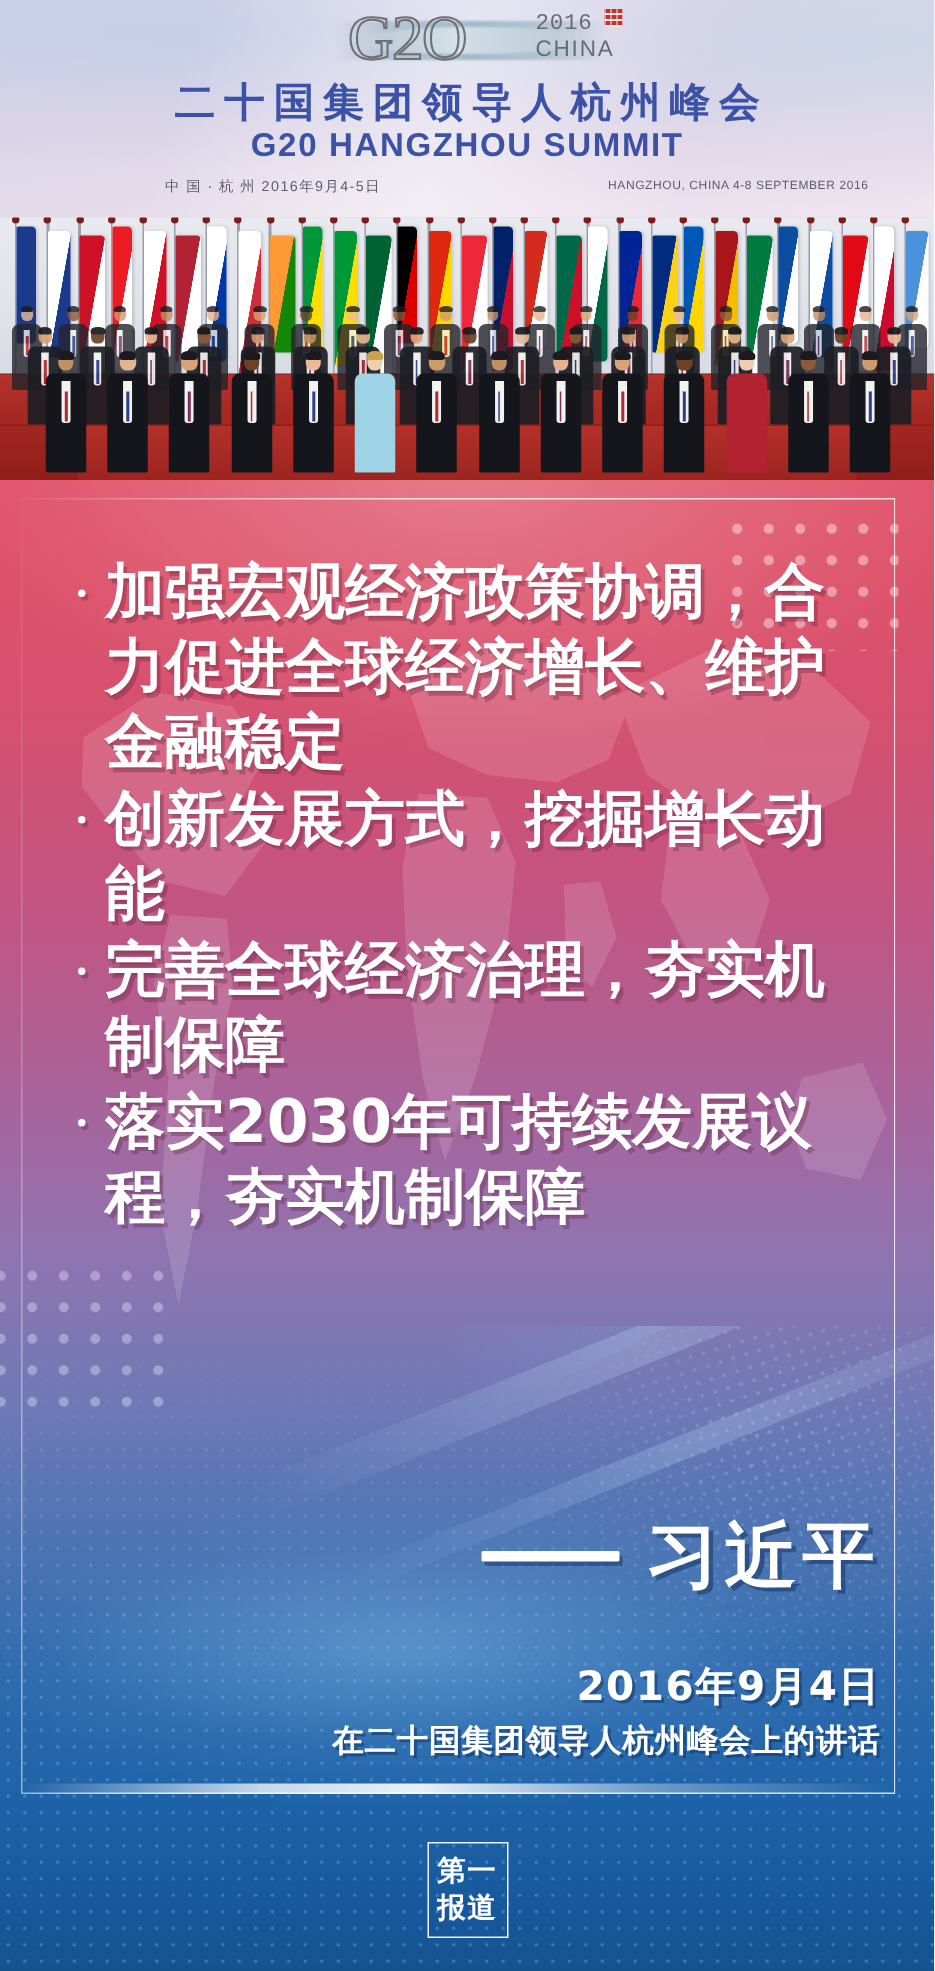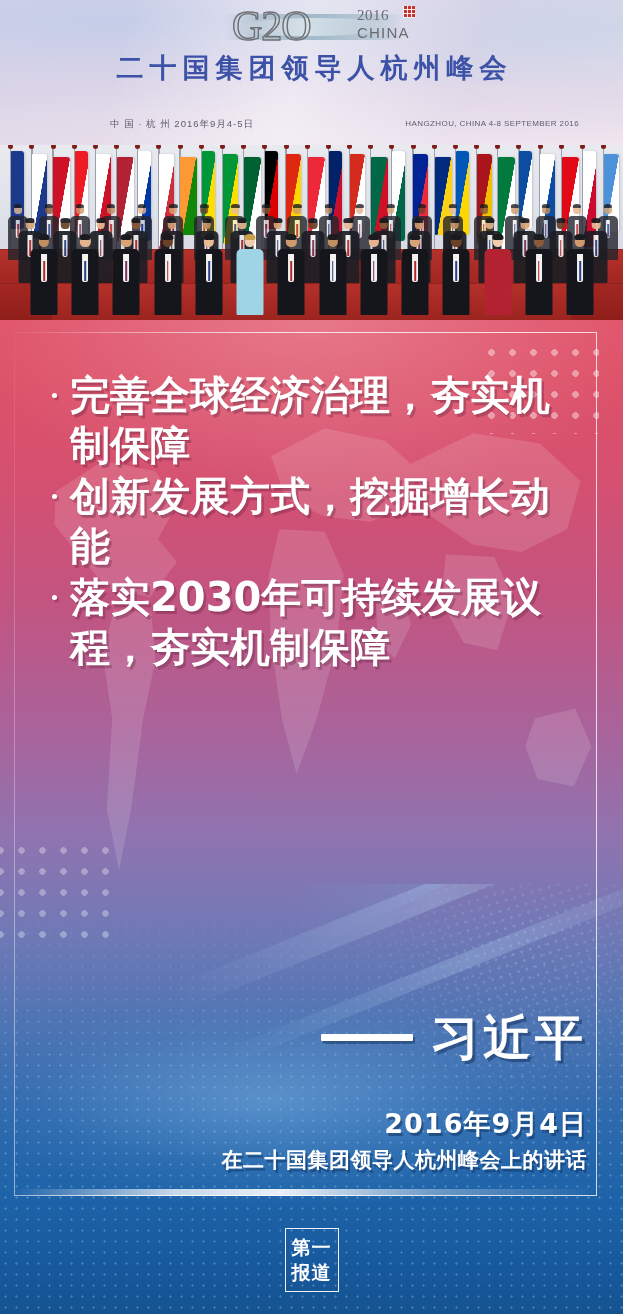--- a/index.html
+++ b/index.html
@@ -34,21 +34,21 @@
   .g20-ribbon:after{
     content:"";position:absolute;left:8%;top:4px;width:84%;height:18px;
     border-radius:50%/60% 40% 60% 40%;
     background:linear-gradient(90deg,rgba(255,255,255,0),rgba(255,255,255,.55) 45%,rgba(255,255,255,0));
   }
   .g20-text{
     position:absolute;left:8px;top:-2px;font-size:42px;line-height:46px;
     letter-spacing:-1px;color:transparent;-webkit-text-stroke:1.4px #6f6f74;
     font-family:"Liberation Serif","DejaVu Serif",serif;font-weight:400;
   }
-  .g20-year{position:absolute;left:133px;top:2px;font-size:15px;color:#6a6a70;letter-spacing:.5px;font-family:Liberation Serif, serif;}
+  .g20-year{position:absolute;left:133px;top:2px;font-size:15px;color:#6a6a70;letter-spacing:.5px;font-family:Liberation Mono, monospace;}
   .g20-china{position:absolute;left:133px;top:19px;font-size:15px;color:#6a6a70;letter-spacing:1.2px;font-family:"Liberation Sans",sans-serif;}
   .g20-seal{position:absolute;left:179px;top:1px;width:12px;height:12px;background:#c5332e;
     background-image:
       linear-gradient(90deg,rgba(255,255,255,.9) 1px,transparent 1px),
       linear-gradient(0deg,rgba(255,255,255,.9) 1px,transparent 1px);
     background-size:4px 4px;}
 
   .hdr-cn{
     position:absolute;left:0;right:0;top:50px;text-align:center;
     font-size:27px;font-weight:700;color:#3c52a6;letter-spacing:6px;
@@ -224,20 +224,21 @@
       <div class="g20wrap">
         <div class="g20-ribbon"></div>
         <div class="g20-text">G2O</div>
         <div class="g20-year">2016</div>
         <div class="g20-china">CHINA</div>
         <div class="g20-seal"></div>
       </div>
     </div>
 
     <div class="hdr-cn">二十国集团领导人杭州峰会</div>
+    <div class="hdr-en">G20 HANGZHOU SUMMIT</div>
     <div class="hdr-sub-l">中 国 · 杭 州    2016年9月4-5日</div>
     <div class="hdr-sub-r">HANGZHOU, CHINA   4-8 SEPTEMBER 2016</div>
   </div>
 
   <div class="photo">
     <div class="ph-wall"></div>
     <div class="flags" id="flags">
         <div class="pole" style="left: 10px;"></div>
         <div class="fin" style="left: 8.2px;"></div>
         <div class="flag" style="left: 11px; top: 4px; height: 78px; width: 13px; background: linear-gradient(100deg, rgb(27, 58, 140) 0%, rgb(27, 58, 140) 52%, rgb(27, 58, 140) 53%, rgb(27, 58, 140) 100%);"></div>
@@ -713,22 +714,23 @@
       <div class="halftone"></div>
       <div class="halftone2"></div>
       <div class="shine"></div>
     </div>
 
     <div class="frame"></div>
     <div class="dots-tr"></div>
     <div class="dots-bl"></div>
 
     <div class="bullets" id="bullets">
+        <div class="bullet">加强宏观经济政策协调，合力促进全球经济增长、维护金融稳定</div>
+        <div class="bullet">创新发展方式，挖掘增长动能</div>
         <div class="bullet">完善全球经济治理，夯实机制保障</div>
-        <div class="bullet">创新发展方式，挖掘增长动能</div>
         <div class="bullet">落实2030年可持续发展议程，夯实机制保障</div>
       </div>
 
     <div class="attrib">
       <div class="sig">
         <span class="sig-dash"></span>
         <span class="sig-name">习近平</span>
       </div>
       <div class="sig-date">2016年9月4日</div>
       <div class="sig-src">在二十国集团领导人杭州峰会上的讲话</div>

